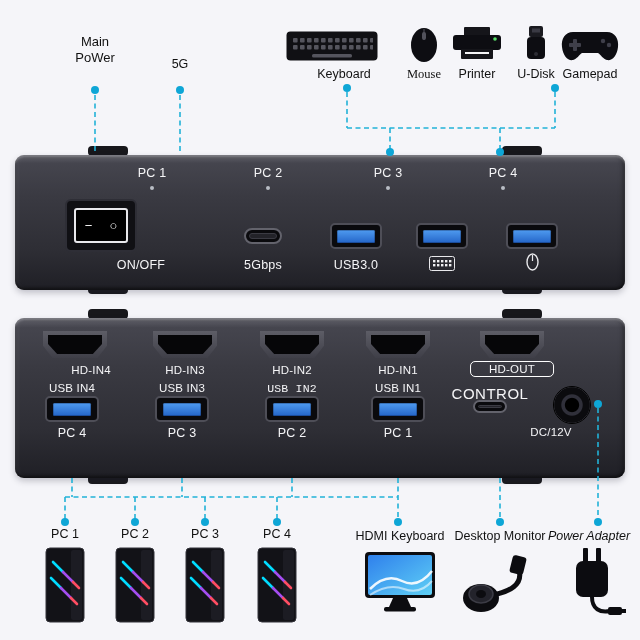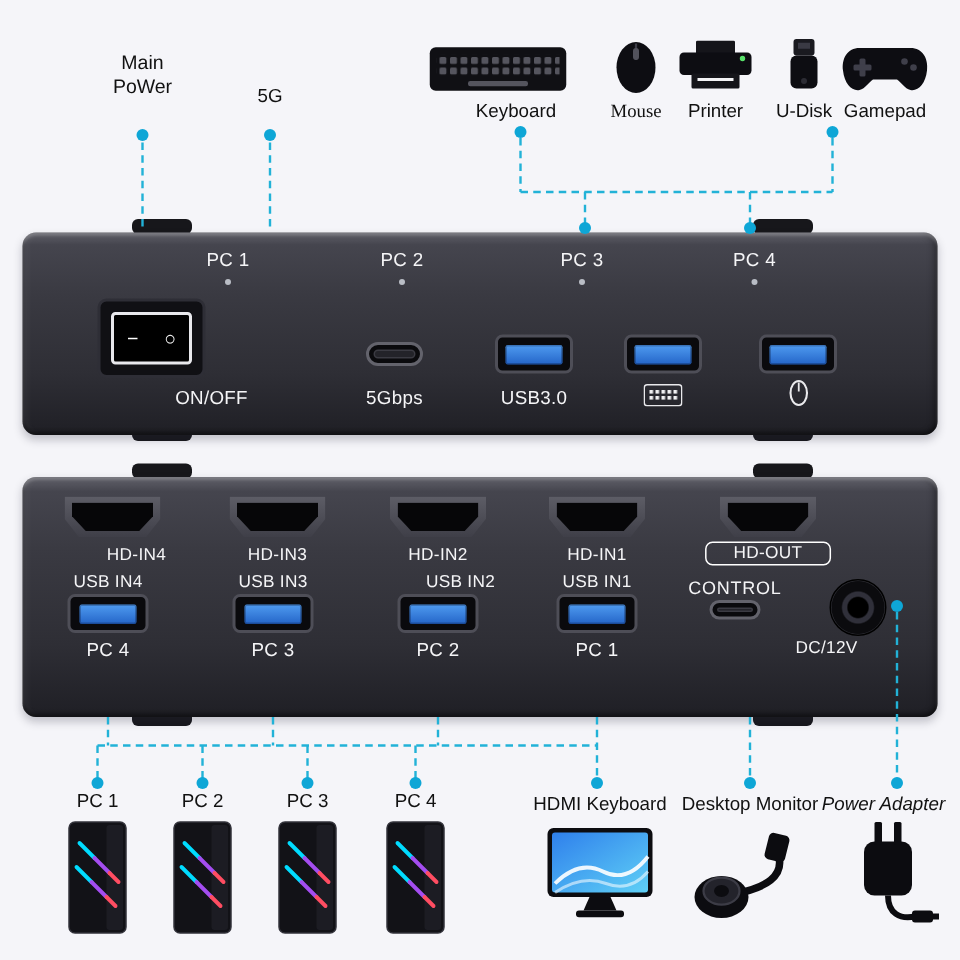--- a/index.html
+++ b/index.html
@@ -17,21 +17,21 @@
   .device { position:absolute; left:15px; width:610px; border-radius:9px; z-index:1;
     background:linear-gradient(180deg,#62626b 0%,#45454e 6%,#3a3a42 30%,#2e2e35 70%,#1f1f25 100%);
     box-shadow: inset 0 2px 2px rgba(255,255,255,.22), inset 0 -2px 3px rgba(0,0,0,.5),
                 inset 3px 0 4px rgba(255,255,255,.06), inset -3px 0 4px rgba(0,0,0,.25),
                 0 3px 6px rgba(40,40,60,.25); }
 
   .wlbl { position:absolute; transform:translateX(-50%); color:#f5f5f7; font-size:11.5px;
           white-space:nowrap; font-weight:500; letter-spacing:.2px; }
   .wlbl.big { font-size:12.5px; }
   .wlbl.boxed { border:1.5px solid #fff; border-radius:5px; padding:1px 18px;text-align:right; }
-  .wlbl.tiny { font-size:12px; letter-spacing:.5px; }
+  .wlbl.tiny { font-size:15px; letter-spacing:.5px; }
 
   .led { position:absolute; width:4px; height:4px; border-radius:50%; background:#b9bdc5;
          transform:translateX(-50%); }
 
   .switch-outer { position:absolute; width:72px; height:53px; background:#101014;
     border:2px solid #2e2e36; border-radius:6px; display:flex; align-items:center; justify-content:center; }
   .switch-rocker { width:54px; height:35px; background:#000; border:2px solid #e8e8ec;
     border-radius:3px; display:flex; align-items:center; }
   .switch-rocker span { flex:1; text-align:center; color:#fff; font-size:13px; line-height:31px; }
 
@@ -221,21 +221,21 @@
     <div class="hdmi" style="left:465px; top:13px;"></div>
 
     <div class="wlbl" style="left:48px; top:46px;margin-left:28px;">HD-IN4</div>
     <div class="wlbl" style="left:170px; top:46px;">HD-IN3</div>
     <div class="wlbl" style="left:277px; top:46px;">HD-IN2</div>
     <div class="wlbl" style="left:383px; top:46px;">HD-IN1</div>
     <div class="wlbl boxed" style="left:497px; top:43px;">HD-OUT</div>
 
     <div class="wlbl" style="left:57px; top:64px;">USB IN4</div>
     <div class="wlbl" style="left:167px; top:64px;">USB IN3</div>
-    <div class="wlbl" style="left:292px; top:64px;">USB IN2</div>
+    <div class="wlbl" style="left:277px; top:64px;font-family:Liberation Mono, monospace;">USB IN2</div>
     <div class="wlbl" style="left:383px; top:64px;">USB IN1</div>
 
     <div class="usba" style="left:30px; top:78px; width:54px; height:26px;"></div>
     <div class="usba" style="left:140px; top:78px; width:54px; height:26px;"></div>
     <div class="usba" style="left:250px; top:78px; width:54px; height:26px;"></div>
     <div class="usba" style="left:356px; top:78px; width:54px; height:26px;"></div>
 
     <div class="wlbl big" style="left:57px; top:108px;">PC 4</div>
     <div class="wlbl big" style="left:167px; top:108px;">PC 3</div>
     <div class="wlbl big" style="left:277px; top:108px;">PC 2</div>

